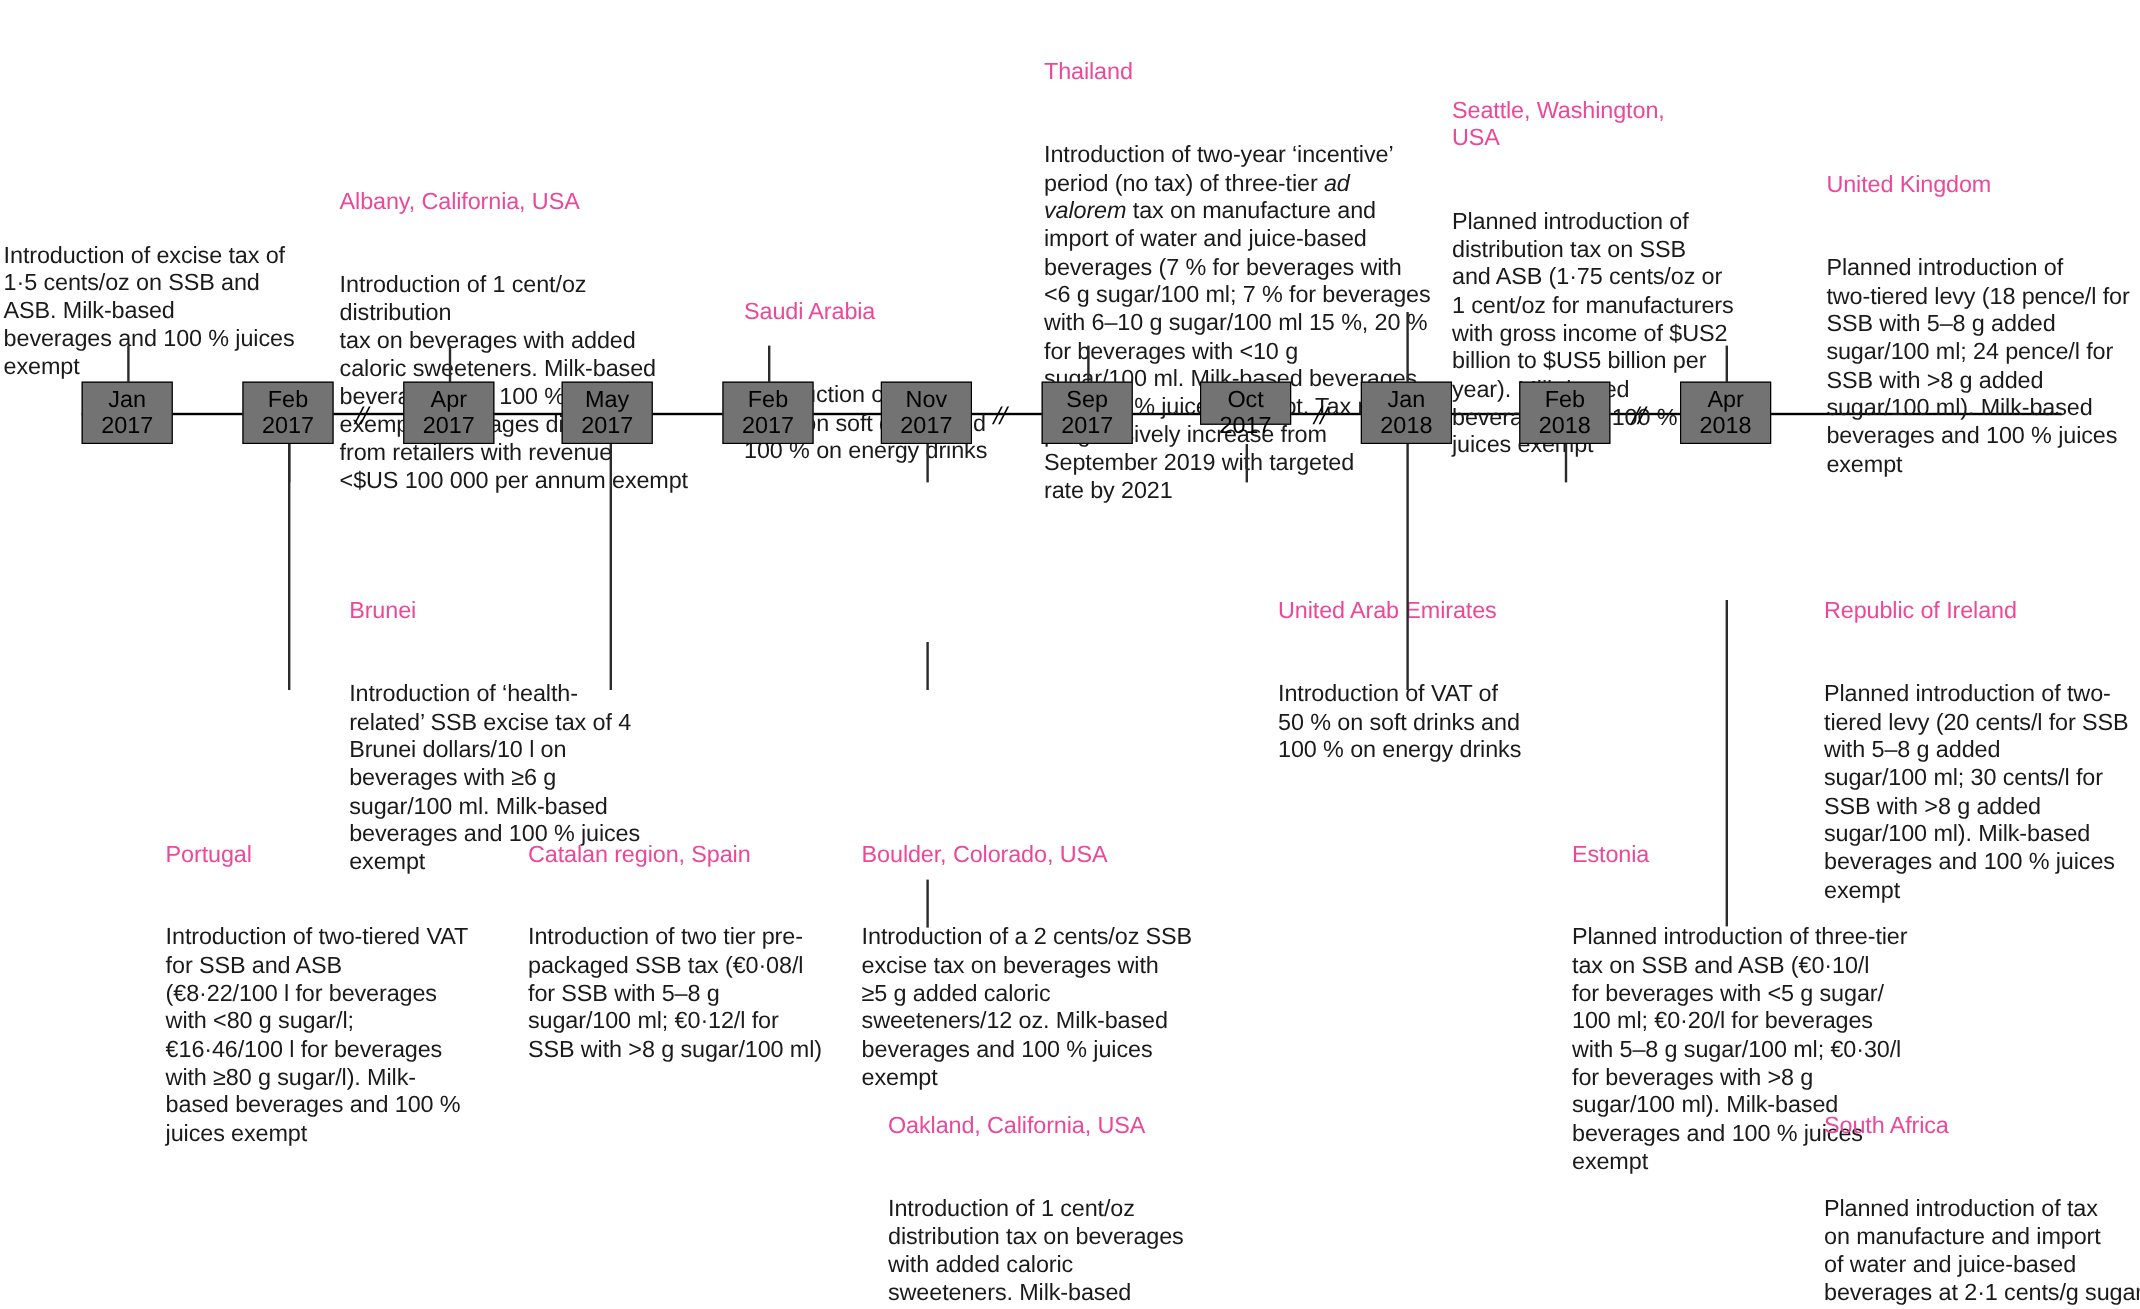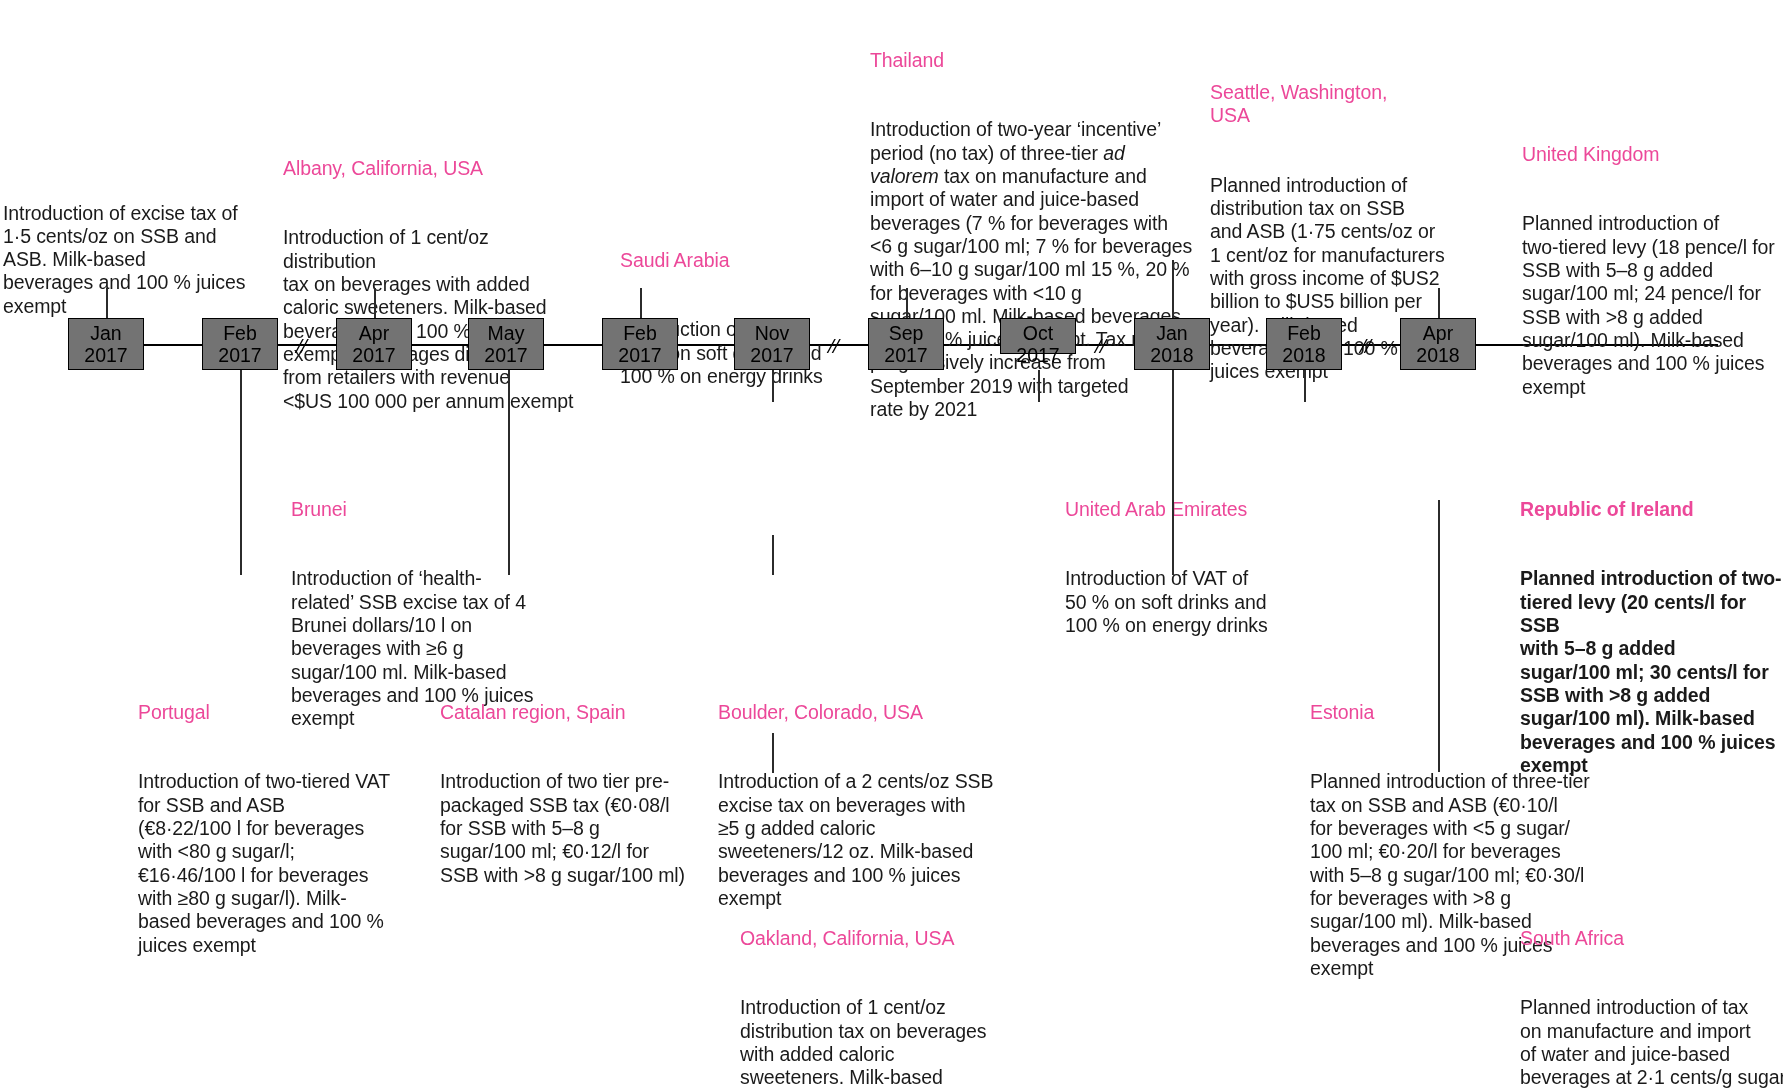--- a/index.html
+++ b/index.html
@@ -233,21 +233,21 @@
   </div>
 
 
   <div class="note" style="left:1065px; top:451px; width:250px;">
     <span class="loc">United Arab Emirates</span>
     <span class="body">Introduction of VAT of
 50 % on soft drinks and
 100 % on energy drinks</span>
   </div>
 
-  <div class="note" style="left:1520px; top:451px; width:262px;font-weight:bold;">
+  <div class="note" style="left:1520px; top:451px; width:262px;">
     <span class="loc">Republic of Ireland</span>
     <span class="body">Planned introduction of two-
 tiered levy (20 cents/l for SSB
 with 5–8 g added
 sugar/100 ml; 30 cents/l for
 SSB with &gt;8 g added
 sugar/100 ml). Milk-based
 beverages and 100 % juices
 exempt</span>
   </div>

